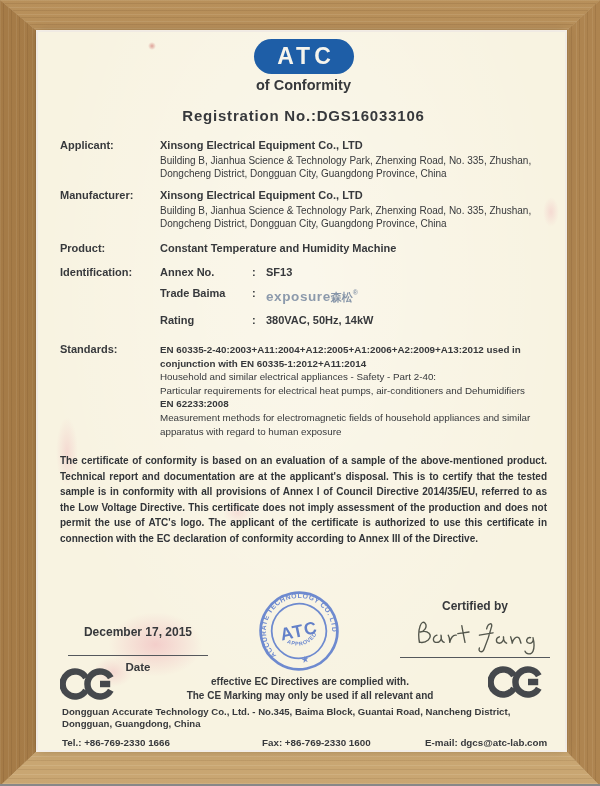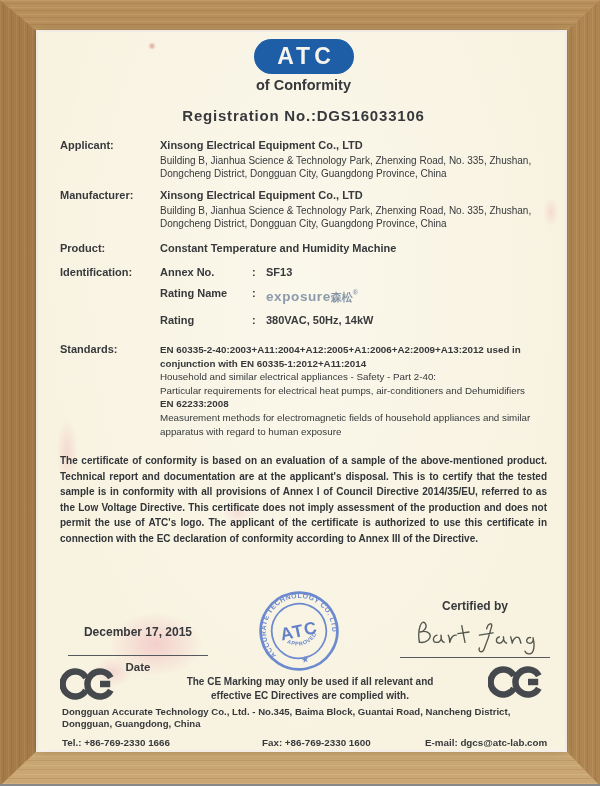--- a/index.html
+++ b/index.html
@@ -180,21 +180,21 @@
 
       <div class="row row-identification">
         <div class="row-label">Identification:</div>
         <div class="row-value">
           <div class="id-row">
             <span class="id-sub-label">Annex No.</span>
             <span class="id-colon">:</span>
             <span class="id-value">SF13</span>
           </div>
           <div class="id-row">
-            <span class="id-sub-label">Rating Name</span>
+            <span class="id-sub-label">Trade Baima</span>
             <span class="id-colon">:</span>
             <span>
               <span class="semsong">exposure</span><span class="semsong-cjk">森松</span><span class="semsong-reg">®</span>
             </span>
           </div>
           <div class="id-row">
             <span class="id-sub-label">Rating</span>
             <span class="id-colon">:</span>
             <span class="id-value">380VAC, 50Hz, 14kW</span>
           </div>
@@ -261,22 +261,22 @@
           <svg viewBox="0 0 57 40" width="54" height="38" aria-label="CE">
             <g stroke="#45484c" stroke-width="6.8" fill="none">
               <path d="M27.4 13.4 A13.2 13.2 0 1 0 27.4 26.6"></path>
               <path d="M53.6 13.4 A13.2 13.2 0 1 0 53.6 26.6"></path>
               <path d="M42.2 20 L53 20"></path>
             </g>
           </svg>
         </div>
 
         <div class="notice">
+          <div>effective EC Directives are complied with.</div>
           <div>The CE Marking may only be used if all relevant and</div>
-          <div>effective EC Directives are complied with.</div>
         </div>
 
         <div class="ce-right">
           <svg viewBox="0 0 57 40" width="54" height="38" aria-label="CE">
             <g stroke="#45484c" stroke-width="6.8" fill="none">
               <path d="M27.4 13.4 A13.2 13.2 0 1 0 27.4 26.6"></path>
               <path d="M53.6 13.4 A13.2 13.2 0 1 0 53.6 26.6"></path>
               <path d="M42.2 20 L53 20"></path>
             </g>
           </svg>

